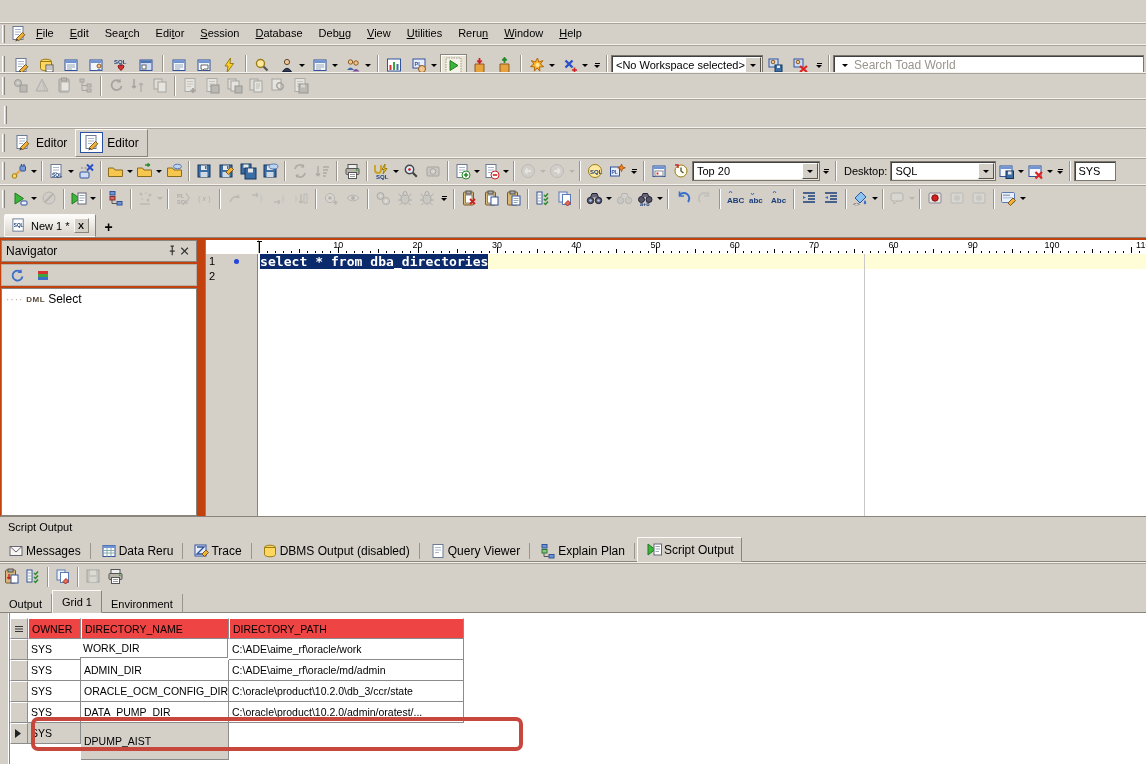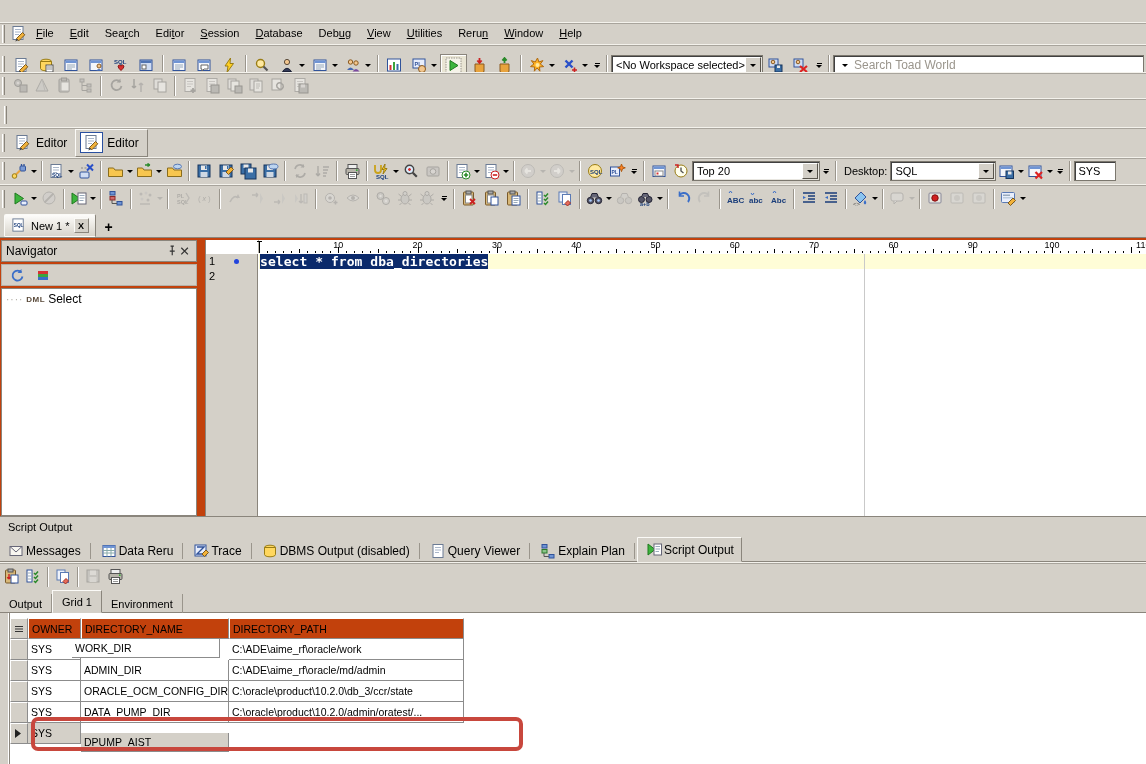--- a/index.html
+++ b/index.html
@@ -77,21 +77,21 @@
 .btab .lb{font-size:12px}
 .btab.act{background:#d4d0c8;border:1px solid;border-color:#fbfaf7 #8a857c transparent #fbfaf7;height:25px;z-index:2;border-radius:1px 1px 0 0}
 .btsep{width:1px;height:16px;background:#9a958c;margin:0 2px 3px 2px}
 .botbar{top:562px;height:28px}
 .outtabs{top:590px;height:23px;align-items:flex-end}
 .outtabs .line{position:absolute;left:0;bottom:0;width:100%;height:1px;background:#8a857c}
 .otab{display:flex;align-items:center;padding:0 9px;height:19px;position:relative;border-right:1px solid #9a958c}
 .otab.act{background:#d4d0c8;border:1px solid;border-color:#fbfaf7 #8a857c transparent #fbfaf7;height:23px;z-index:2}
 .gridarea{position:absolute;left:0;top:613px;width:1146px;height:151px;background:#fff;border-left:8px solid #d4d0c8;box-shadow:inset 1px 0 0 #fff,inset 2px 0 0 #8a857c}
 .gcell{position:absolute;border-right:1px solid #8c8c8c;border-bottom:1px solid #8c8c8c;display:flex;align-items:center;padding:0 3px;white-space:nowrap;overflow:hidden;background:#fff;font-size:10.5px}
-.ghead{background:#c2410c;border-top:1px solid #fff;border-left:1px solid #fff}
+.ghead{background:#ef4444;border-top:1px solid #fff;border-left:1px solid #fff}
 .gsel{background:#d4d0c8}
 .gmark{background:#d4d0c8;border-top:1px solid #fff;border-left:1px solid #fff}
 .redrect{position:absolute;border:4px solid #c8473d;border-radius:7px;z-index:5}
 u{text-decoration:underline}
 </style>
 </head>
 <body>
 
 <div id="app">
   <div class="row menubar etch" id="menubar">
@@ -1491,36 +1491,36 @@
       <div class="gcell ghead gmark" style="left: 2px; top: 5px; width: 18px; height: 21px;">
         <svg width="10" height="10" viewBox="0 0 10 10">
           <path d="M1 2.5 h8 M1 5 h8 M1 7.5 h8" stroke="#333"></path>
         </svg>
       </div>
       <div class="gcell ghead" style="left: 20px; top: 5px; width: 53px; height: 21px;">OWNER</div>
       <div class="gcell ghead" style="left: 73px; top: 5px; width: 148px; height: 21px;">DIRECTORY_NAME</div>
       <div class="gcell ghead" style="left: 221px; top: 5px; width: 235px; height: 21px;">DIRECTORY_PATH</div>
       <div class="gcell gmark" style="left: 2px; top: 26px; width: 18px; height: 21px;"></div>
       <div class="gcell " style="left: 20px; top: 26px; width: 53px; height: 21px;">SYS</div>
-      <div class="gcell " style="left: 64px; top: 26px; width: 148px; height: 19px;">WORK_DIR</div>
+      <div class="gcell " style="left: 72px; top: 26px; width: 148px; height: 19px;">WORK_DIR</div>
       <div class="gcell " style="left: 221px; top: 26px; width: 235px; height: 21px;">C:\ADE\aime_rf\oracle/work</div>
       <div class="gcell gmark" style="left: 2px; top: 47px; width: 18px; height: 21px;"></div>
       <div class="gcell " style="left: 20px; top: 47px; width: 53px; height: 21px;">SYS</div>
       <div class="gcell " style="left: 73px; top: 47px; width: 148px; height: 21px;">ADMIN_DIR</div>
       <div class="gcell " style="left: 221px; top: 47px; width: 235px; height: 21px;">C:\ADE\aime_rf\oracle/md/admin</div>
       <div class="gcell gmark" style="left: 2px; top: 68px; width: 18px; height: 21px;"></div>
       <div class="gcell " style="left: 20px; top: 68px; width: 53px; height: 21px;">SYS</div>
       <div class="gcell " style="left: 73px; top: 68px; width: 148px; height: 21px;">ORACLE_OCM_CONFIG_DIR</div>
       <div class="gcell " style="left: 221px; top: 68px; width: 235px; height: 21px;">C:\oracle\product\10.2.0\db_3/ccr/state</div>
       <div class="gcell gmark" style="left: 2px; top: 89px; width: 18px; height: 21px;"></div>
       <div class="gcell " style="left: 20px; top: 89px; width: 53px; height: 21px;">SYS</div>
       <div class="gcell " style="left: 73px; top: 89px; width: 148px; height: 21px;">DATA_PUMP_DIR</div>
       <div class="gcell " style="left: 221px; top: 89px; width: 235px; height: 21px;">C:\oracle\product\10.2.0/admin/oratest/...</div>
       <div class="gcell gmark" style="left: 2px; top: 110px; width: 18px; height: 21px;">
         <svg width="8" height="9" viewBox="0 0 8 9">
           <path d="M1 0 L7 4.5 L1 9z" fill="#222"></path>
         </svg>
       </div>
       <div class="gcell gsel" style="left: 20px; top: 110px; width: 53px; height: 21px;">SYS</div>
-      <div class="gcell gsel" style="left: 73px; top: 120px; width: 148px; height: 19px;">DPUMP_AIST</div>
+      <div class="gcell gsel" style="left: 73px; top: 110px; width: 148px; height: 37px;">DPUMP_AIST</div>
       <div class="redrect" style="left: 23px; top: 104px; width: 492px; height: 34px; border-color: rgb(200, 71, 61);"></div>
     </div>
 </div>
 
 </body></html>

